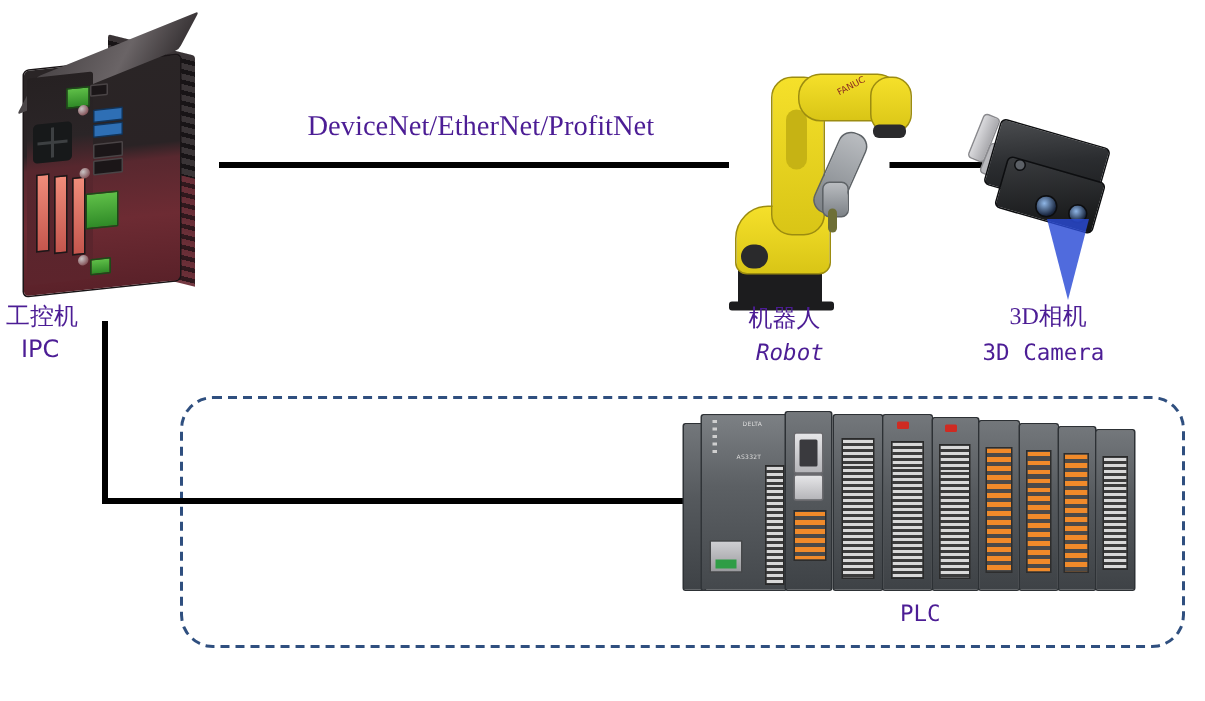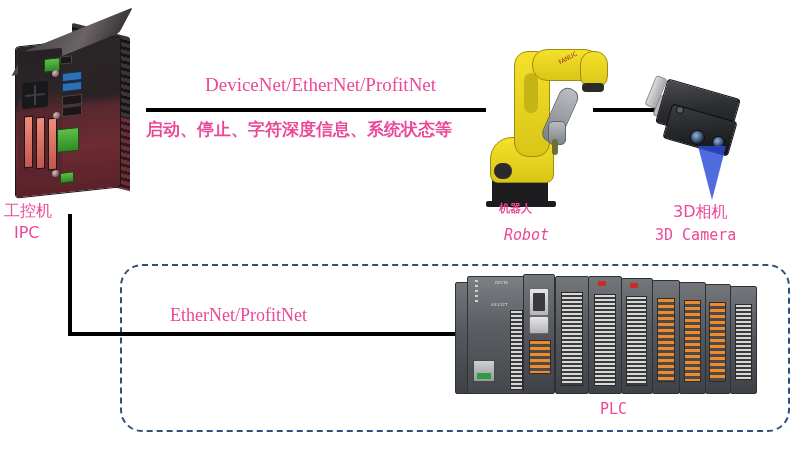--- a/index.html
+++ b/index.html
@@ -13,21 +13,21 @@
   #canvas {
     position: relative;
     width: 803px;
     height: 467px;
     background: #ffffff;
     overflow: hidden;
   }
   .lbl {
     position: absolute;
     white-space: nowrap;
-    color: #ec4899;
+    color: #4c1d95;
     line-height: 1.15;
   }
   .serif {
     font-family: "Liberation Serif", "DejaVu Serif", serif;
   }
   .mono {
     font-family: "DejaVu Sans Mono", "Liberation Mono", monospace;
   }
   .sans {
     font-family: "DejaVu Sans", "Liberation Sans", sans-serif;
@@ -285,23 +285,21 @@
   <div class="hline" style="left:146px; top:108px; width:340px;"></div>
 
   <div class="hline" style="left:593px; top:108px; width:62px;"></div>
 
   <div class="vline" style="left:68px; top:214px; height:122px;"></div>
 
   <div class="hline" style="left:68px; top:332px; width:390px;"></div>
 
   <div class="lbl serif" style="left:205px; top:74px; font-size:19px;">DeviceNet/EtherNet/ProfitNet</div>
 
-  <div class="lbl sans" style="left:146px; top:120px; font-size:17px; font-weight:700;">启动、停止、字符深度信息、系统状态等</div>
-
-  <div class="lbl serif" style="left:170px; top:305px; font-size:18px;">EtherNet/ProfitNet</div>
+
 
 
   <div class="ipc" style="left:0px; top:20px; width:150px; height:190px;">
     <div class="ipc-fins"></div>
     <div class="ipc-fins-red"></div>
     <div class="ipc-body"></div>
     <div class="ipc-top"></div>
     <div class="ipc-face"></div>
 
     <div class="fan"></div>
@@ -346,40 +344,40 @@
 
     <div class="rb-grey" style="left:92px; top:64px; width:18px; height:56px; border-radius:9px;
                 transform:rotate(24deg); transform-origin:50% 0%;"></div>
 
     <div class="rb-grey" style="left:78px; top:96px; width:16px; height:22px; border-radius:5px;"></div>
     <div class="rb-dark" style="left:82px; top:114px; width:6px; height:16px; background:#6e6f36;"></div>
 
     <div class="lbl sans" style="left:88px; top:30px; font-size:6px; color:#8a2b20; transform:rotate(-28deg);">FANUC</div>
   </div>
 
-  <div class="lbl sans" style="left:499px; top:203px; font-size:11px;font-weight:bold;">机器人</div>
+  <div class="lbl sans" style="left:499px; top:203px; font-size:16px;">机器人</div>
   <div class="lbl mono" style="left:504px; top:227px; font-size:15px;font-style:italic;">Robot</div>
 
   <div class="cam" style="left:636px; top:72px; width:120px; height:130px;">
 
     <div class="cam-cable" style="left:14px; top:4px; width:10px; height:30px; transform:rotate(22deg);"></div>
     <div class="cam-cable" style="left:20px; top:24px; width:11px; height:20px; transform:rotate(22deg); background:#b9b9bd;"></div>
 
     <div class="cam-body" style="left:24px; top:16px; width:74px; height:44px; transform:rotate(16deg);"></div>
     <div class="cam-body" style="left:30px; top:40px; width:66px; height:34px; transform:rotate(16deg);
                 background:linear-gradient(160deg,#3a3c3f,#121314);"></div>
 
     <div class="cam-lens" style="left:54px; top:58px; width:13px; height:13px;"></div>
     <div class="cam-lens" style="left:76px; top:64px; width:11px; height:11px;"></div>
     <div class="cam-lens" style="left:40px; top:34px; width:6px; height:6px; background:#5c6066;"></div>
 
     <div class="cam-beam" style="left:62px; top:74px;"></div>
   </div>
 
-  <div class="lbl sans" style="left:673px; top:203px; font-size:16px;">3D相机</div>
+  <div class="lbl sans" style="left:673px; top:203px; font-size:16px;font-family:Liberation Serif, serif;">3D相机</div>
   <div class="lbl mono" style="left:655px; top:227px; font-size:15px;">3D Camera</div>
 
   <div class="plc" style="left:455px; top:272px; width:300px; height:128px;">
 
     <div class="plc-mod" style="left:0px; top:10px; width:14px; height:110px;"></div>
 
     <div class="plc-cpu" style="left:12px; top:4px; width:56px; height:116px;"></div>
     <div class="plc-logo" style="left:40px; top:8px;">DELTA</div>
     <div class="plc-led" style="left:20px; top:8px;"></div>
     <div class="plc-led" style="left:20px; top:13px;"></div>

